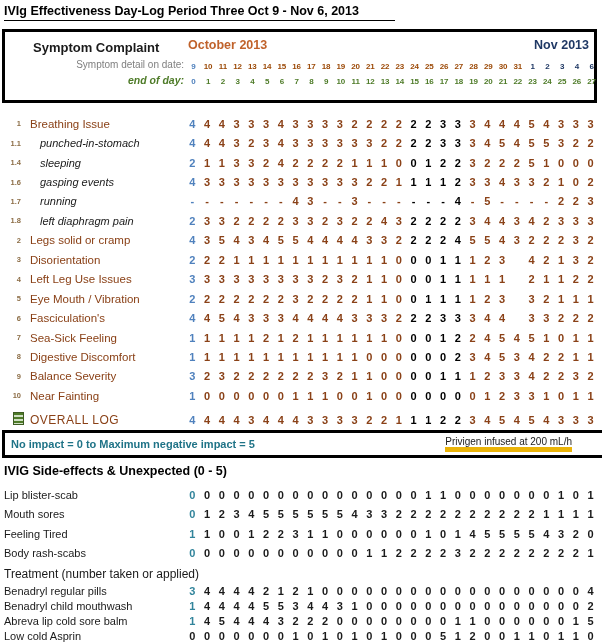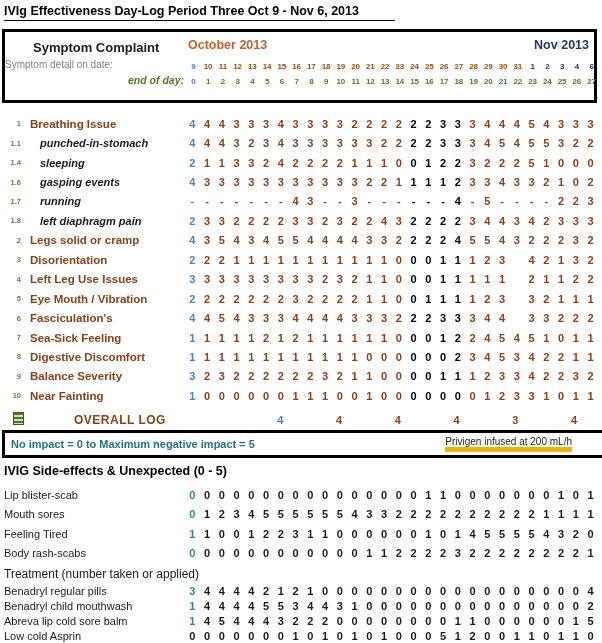--- a/index.html
+++ b/index.html
@@ -3,40 +3,40 @@
 <meta charset="utf-8">
 <style>
   html,body{margin:0;padding:0;background:#fff;}
   .page{position:relative;width:602px;height:643px;background:#fff;overflow:hidden;
         font-family:"Liberation Sans",sans-serif;-webkit-font-smoothing:none;}
   .title{position:absolute;left:4px;top:4px;font-size:12.5px;font-weight:bold;color:#000;
          border-bottom:1.5px solid #000;padding:0 36px 2px 0;white-space:nowrap;}
   
   .header-box{position:absolute;left:2px;top:29px;width:589px;height:68px;border:3px solid #000;background:#fff;}
   .sc-label{position:absolute;left:28px;top:8px;font-size:13px;font-weight:bold;color:#1a1a1a;white-space:nowrap;}
-  .detail-label{position:absolute;left:0;top:27px;width:179px;text-align:left;font-size:10px;color:#808080;white-space:nowrap;}
+  .detail-label{position:absolute;left:0;top:27px;width:179px;text-align:right;font-size:10px;color:#808080;white-space:nowrap;}
   .eod-label{position:absolute;left:0;top:42px;width:179px;text-align:right;font-size:10.5px;font-weight:bold;font-style:italic;color:#4E7B28;white-space:nowrap;}
   .oct-label{position:absolute;left:183px;top:6px;font-size:12.5px;font-weight:bold;color:#C0622B;}
   .nov-label{position:absolute;right:5px;top:6px;font-size:12.5px;font-weight:bold;color:#1F3864;}
   .dates-row{position:absolute;left:181px;top:30px;display:grid;grid-template-columns:repeat(28,14.75px);}
   .eod-row{position:absolute;left:181px;top:45px;display:grid;grid-template-columns:repeat(28,14.75px);}
   .dcell{font-size:8px;font-weight:bold;text-align:center;color:#9C4A08;}
   .dcell.nov{color:#1F3864;}
   .dcell.green{color:#4E7B28;}
   .dcell.blue{color:#4F81BD;}
   
   .rows{position:absolute;left:0;top:114px;width:602px;}
   .grid{display:grid;grid-template-columns:26px 155px repeat(28,14.75px);height:19.45px;align-items:center;margin-left:4px;}
   .num{font-size:7.5px;font-weight:bold;color:#8c6d46;text-align:right;padding-right:9px;}
-  .label{font-size:11.5px;font-weight:bold;color:#8A4117;white-space:nowrap;}
+  .label{font-size:11.5px;font-weight:normal;color:#8A4117;white-space:nowrap;}
   .label.sub{font-style:italic;color:#1a1a1a;padding-left:10px;font-size:11px;}
   .cell{text-align:center;font-size:11px;font-weight:bold;color:#8A4117;}
   .cell.c-first{color:#4F81BD;}
   .cell.c-bold{color:#000;}
-  .overall{margin-top:5px;gap:44px;}
+  .overall{margin-top:5px;}
   .overall .label{letter-spacing:.5px;font-size:12px;}
   .log-icon{display:inline-block;width:9px;height:11px;margin-left:9px;
             background:repeating-linear-gradient(to bottom,#4E7B28 0 2px,#cfe0c3 2px 4px);border:1px solid #3d5c22;}
   
   .banner{position:absolute;left:2px;top:430px;width:589px;height:22px;border:3px solid #000;
           display:flex;justify-content:space-between;align-items:center;padding:0 6px;box-sizing:content-box;}
   .scale-note{font-size:11px;font-weight:bold;color:#1F7387;white-space:nowrap;}
   .infusion-note{font-size:10px;color:#1a1a1a;border-bottom:5px solid #eab308;margin-right:28px;white-space:nowrap;}
   
   .section{position:absolute;left:0;width:602px;}

